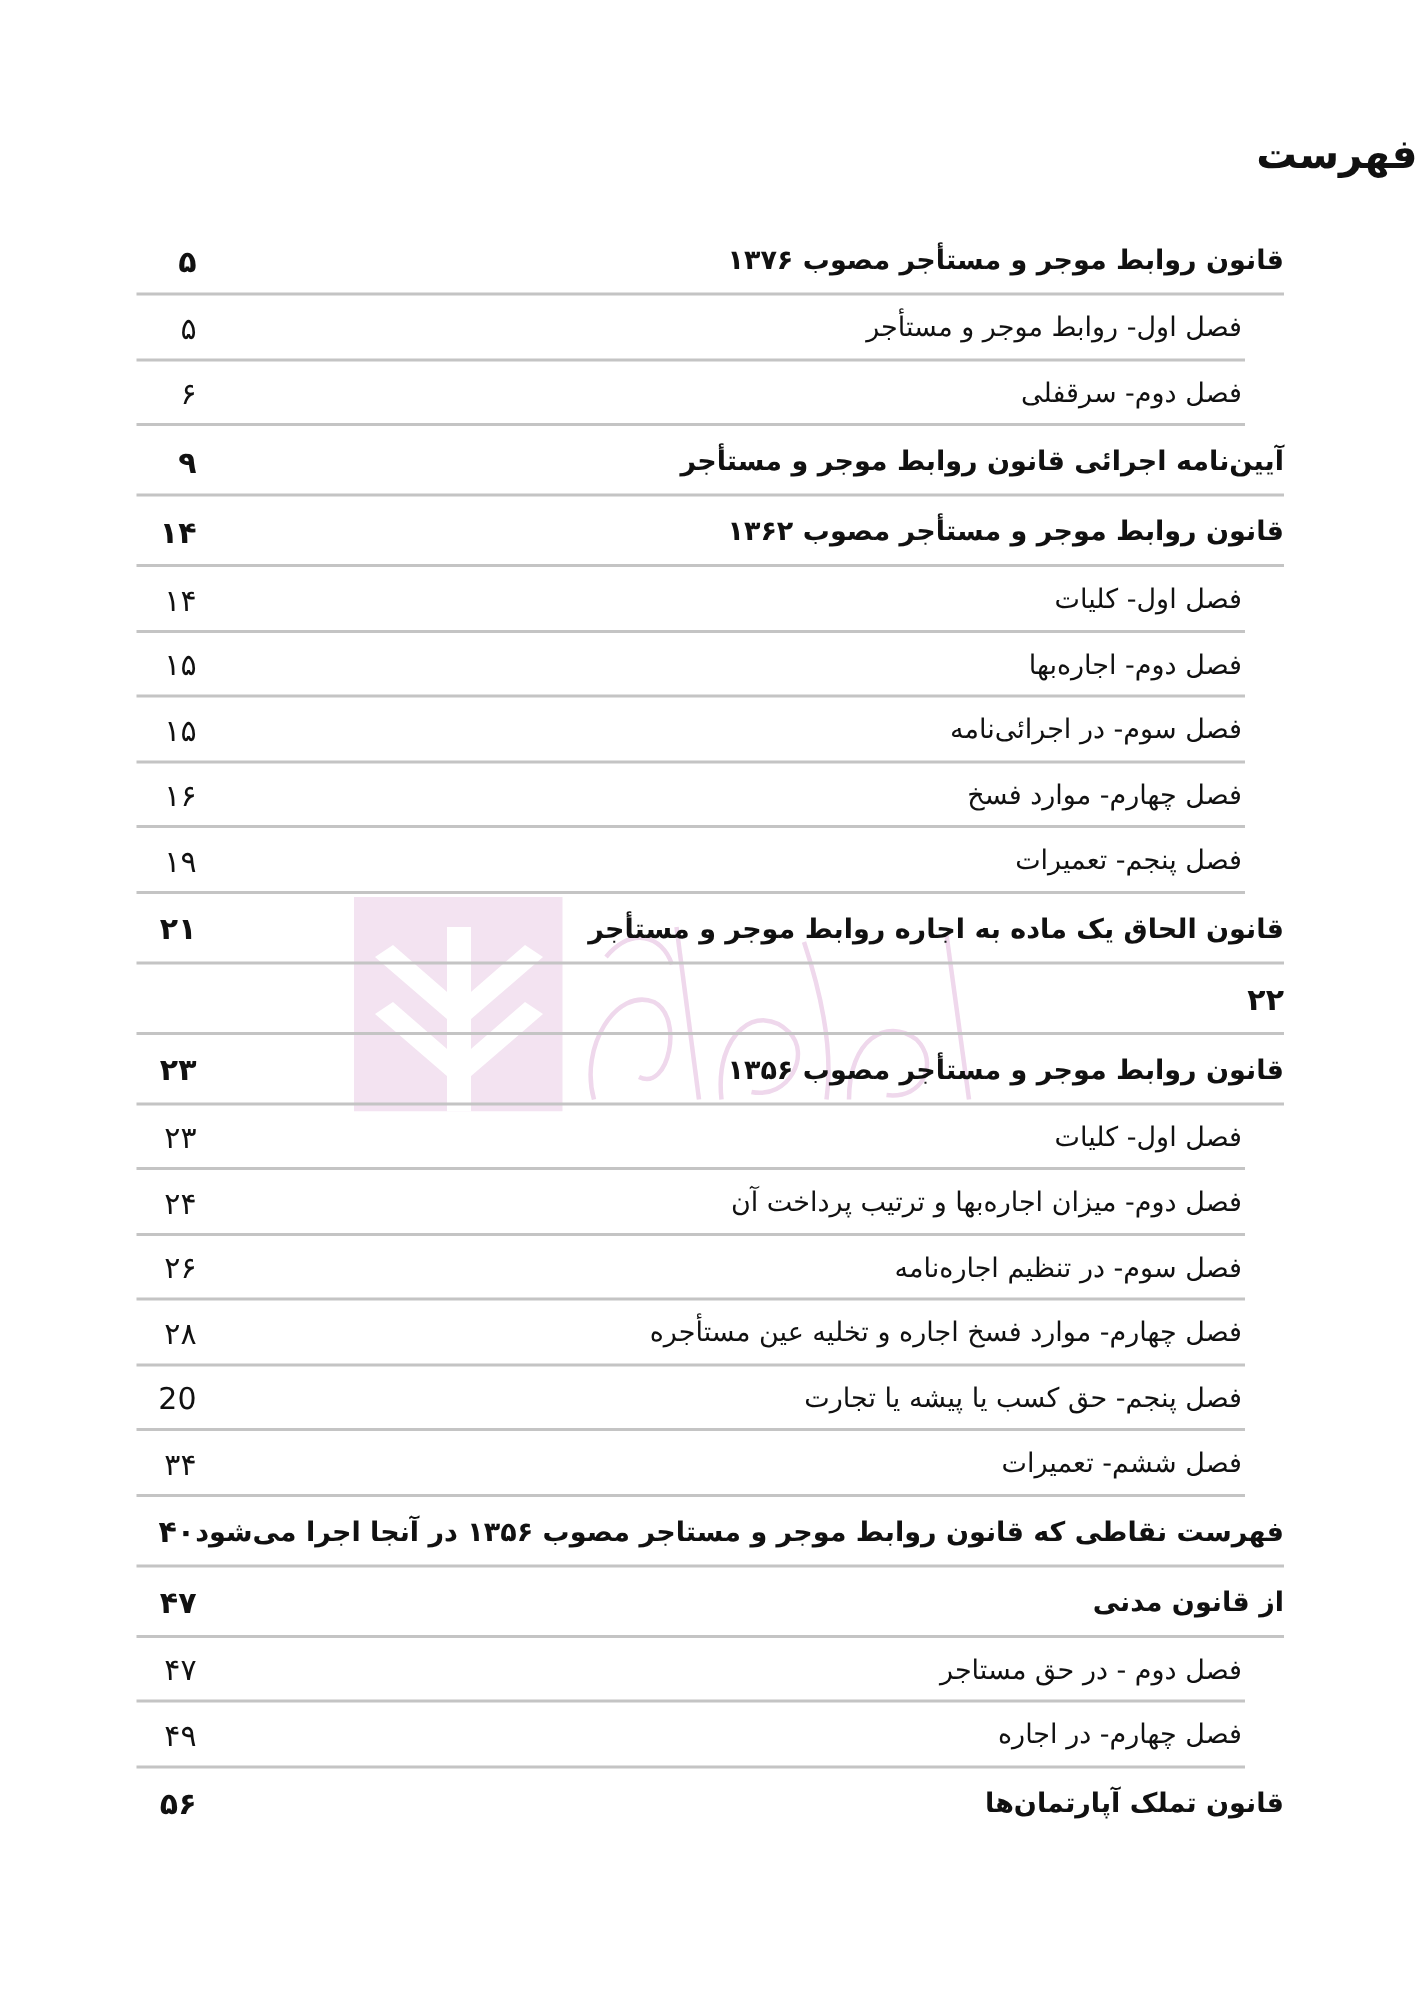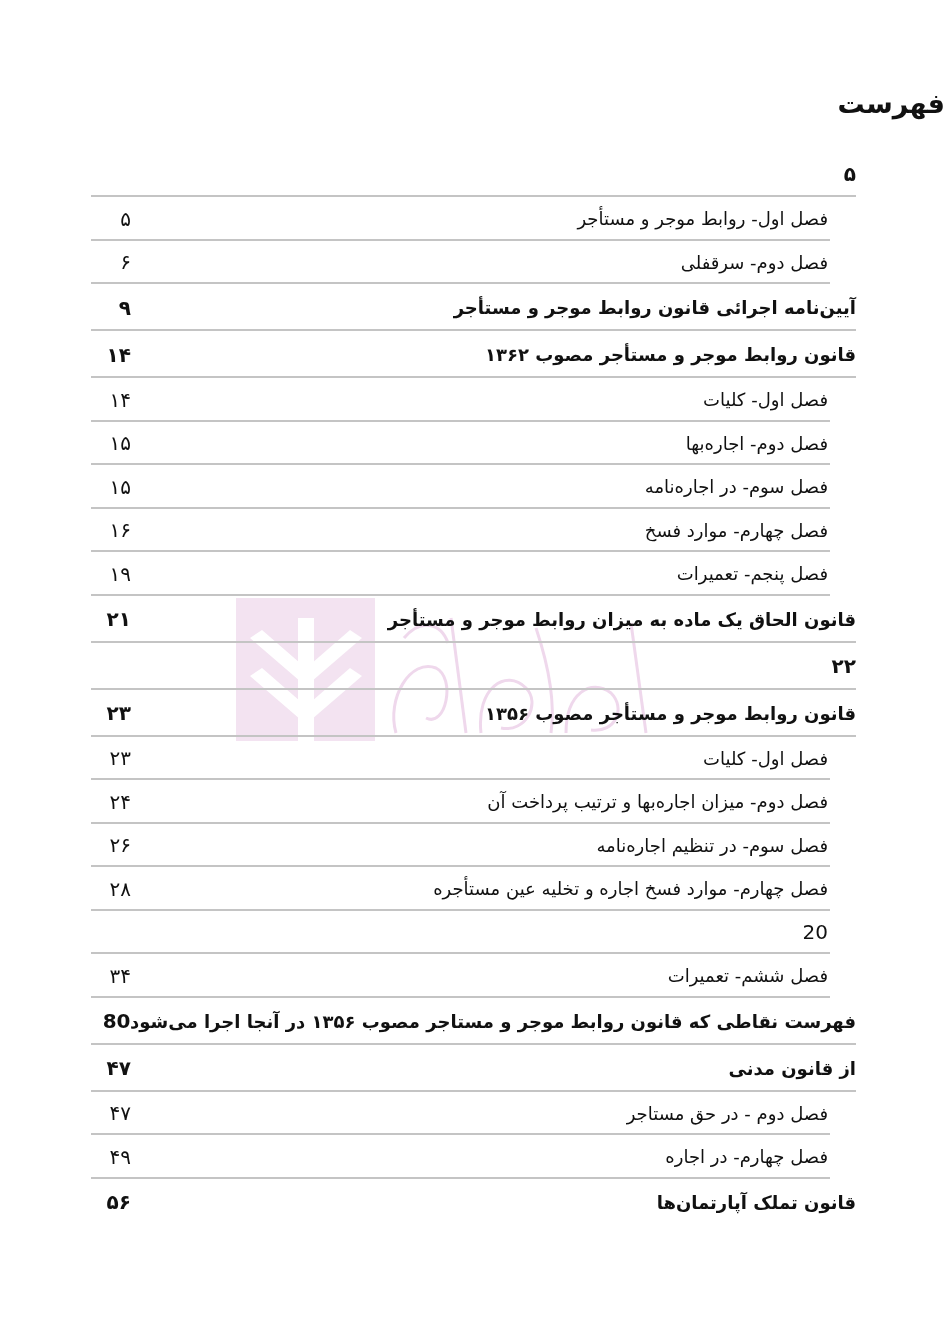--- a/index.html
+++ b/index.html
@@ -48,20 +48,21 @@
     <path d="M245,135 C240,90 270,70 290,90 C305,105 290,135 265,130"></path>
     <path d="M300,30 C310,60 320,100 315,135"></path>
     <path d="M330,135 C330,95 355,80 375,95 C390,110 380,135 355,132"></path>
     <path d="M395,25 L410,135"></path>
     <path d="M168,40 C185,20 205,25 212,45"></path>
   </g>
 </svg>
 
 <div class="toc" id="toc">
     <div class="row heading">
+      <span class="entry-title">قانون روابط موجر و مستأجر مصوب ۱۳۷۶</span>
       <span class="entry-page">۵</span>
       <div class="divider"></div>
     </div>
     <div class="row sub">
       <span class="entry-title">فصل اول- روابط موجر و مستأجر</span>
       <span class="entry-page">۵</span>
       <div class="divider"></div>
     </div>
     <div class="row sub">
       <span class="entry-title">فصل دوم- سرقفلی</span>
@@ -82,36 +83,36 @@
       <span class="entry-title">فصل اول- کلیات</span>
       <span class="entry-page">۱۴</span>
       <div class="divider"></div>
     </div>
     <div class="row sub">
       <span class="entry-title">فصل دوم- اجاره‌بها</span>
       <span class="entry-page">۱۵</span>
       <div class="divider"></div>
     </div>
     <div class="row sub">
-      <span class="entry-title">فصل سوم- در اجاره‌نامه</span>
+      <span class="entry-title">فصل سوم- در اجرائی‌نامه</span>
       <span class="entry-page">۱۵</span>
       <div class="divider"></div>
     </div>
     <div class="row sub">
       <span class="entry-title">فصل چهارم- موارد فسخ</span>
       <span class="entry-page">۱۶</span>
       <div class="divider"></div>
     </div>
     <div class="row sub">
       <span class="entry-title">فصل پنجم- تعمیرات</span>
       <span class="entry-page">۱۹</span>
       <div class="divider"></div>
     </div>
     <div class="row heading">
-      <span class="entry-title">قانون الحاق یک ماده به میزان روابط موجر و مستأجر</span>
+      <span class="entry-title">قانون الحاق یک ماده به اجاره روابط موجر و مستأجر</span>
       <span class="entry-page">۲۱</span>
       <div class="divider"></div>
     </div>
     <div class="row heading">
       <span class="entry-page">۲۲</span>
       <div class="divider"></div>
     </div>
     <div class="row heading">
       <span class="entry-title">قانون روابط موجر و مستأجر مصوب ۱۳۵۶</span>
       <span class="entry-page">۲۳</span>
@@ -131,31 +132,32 @@
       <span class="entry-title">فصل سوم- در تنظیم اجاره‌نامه</span>
       <span class="entry-page">۲۶</span>
       <div class="divider"></div>
     </div>
     <div class="row sub">
       <span class="entry-title">فصل چهارم- موارد فسخ اجاره و تخلیه عین مستأجره</span>
       <span class="entry-page">۲۸</span>
       <div class="divider"></div>
     </div>
     <div class="row sub">
+      <span class="entry-title">فصل پنجم- حق کسب یا پیشه یا تجارت</span>
       <span class="entry-page">20</span>
       <div class="divider"></div>
     </div>
     <div class="row sub">
       <span class="entry-title">فصل ششم- تعمیرات</span>
       <span class="entry-page">۳۴</span>
       <div class="divider"></div>
     </div>
     <div class="row heading">
       <span class="entry-title">فهرست نقاطی که قانون روابط موجر و مستاجر مصوب ۱۳۵۶ در آنجا اجرا می‌شود</span>
-      <span class="entry-page">80</span>
+      <span class="entry-page">۴۰</span>
       <div class="divider"></div>
     </div>
     <div class="row heading">
       <span class="entry-title">از قانون مدنی</span>
       <span class="entry-page">۴۷</span>
       <div class="divider"></div>
     </div>
     <div class="row sub">
       <span class="entry-title">فصل دوم - در حق مستاجر</span>
       <span class="entry-page">۴۷</span>

